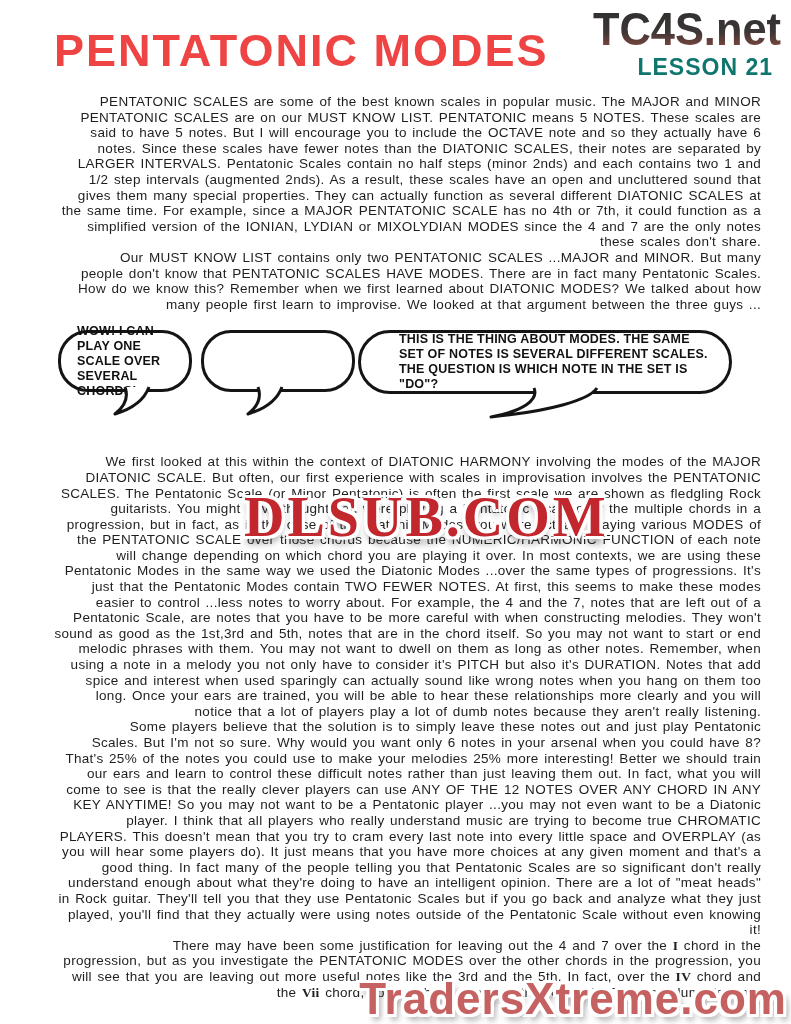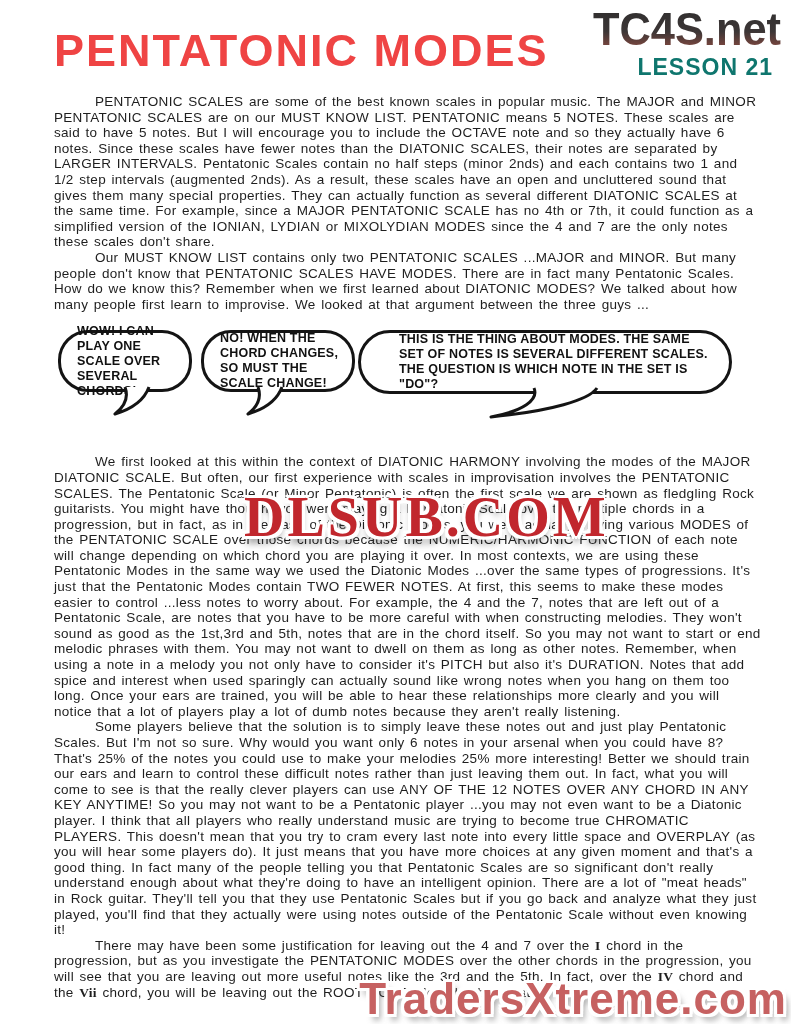--- a/index.html
+++ b/index.html
@@ -16,21 +16,21 @@
   }
   .title {
     position:absolute; left:54px; top:25px; margin:0;
     font-size:45px; font-weight:bold; letter-spacing:2px; color:#ef4444;
     white-space:nowrap;
   }
   
   .content { position:absolute; left:54px; top:94px; width:707px; }
   .para {
     margin:0; font-size:13.5px; line-height:15.6px;
-    letter-spacing:0.3px; word-spacing:1.5px; text-align:left; color:#1e1e1e;
+    letter-spacing:0.3px; word-spacing:1.5px; text-align:right; color:#1e1e1e;
   }
   .para.indent { text-indent:41px; }
   .p3-wrap { position:relative;margin-top:24px; }
   .roman { font-family:"Liberation Serif", serif; font-weight:bold; }
   .roman-iv { }
   
   .bubble-row { position:relative; height:102px; margin:16px 0 2px 0; }
   .bubble {
     position:absolute; top:2px; box-sizing:border-box;
     background:#fff; border:3px solid #141414; border-radius:30px;
@@ -97,21 +97,20 @@
     <div class="bubble-row">
 
       <div class="bubble bubble-1">
         <div class="bubble-text">WOW! I CAN PLAY ONE SCALE OVER SEVERAL CHORDS!</div>
         <svg class="tail tail-1" width="46" height="30" viewBox="0 0 46 30">
           <path d="M12,1 C16,12 11,21 2,28 C22,22 32,12 36,1" fill="#ffffff" stroke="#141414" stroke-width="3" stroke-linejoin="round"></path>
         </svg>
       </div>
 
       <div class="bubble bubble-2">
-        <div class="bubble-text">NO! WHEN THE CHORD CHANGES, SO MUST THE SCALE CHANGE!</div>
         <svg class="tail tail-2" width="46" height="30" viewBox="0 0 46 30">
           <path d="M12,1 C16,12 11,21 2,28 C22,22 32,12 36,1" fill="#ffffff" stroke="#141414" stroke-width="3" stroke-linejoin="round"></path>
         </svg>
       </div>
 
       <div class="bubble bubble-3">
         <div class="bubble-text">THIS IS THE THING ABOUT MODES. THE SAME SET OF NOTES IS SEVERAL DIFFERENT SCALES. THE QUESTION IS WHICH NOTE IN THE SET IS "DO"?</div>
         <svg class="tail tail-3" width="140" height="33" viewBox="0 0 140 33">
           <path d="M45,1 C50,13 34,24 2,30 C62,24 100,13 108,1" fill="#ffffff" stroke="#141414" stroke-width="3" stroke-linejoin="round"></path>
         </svg>

